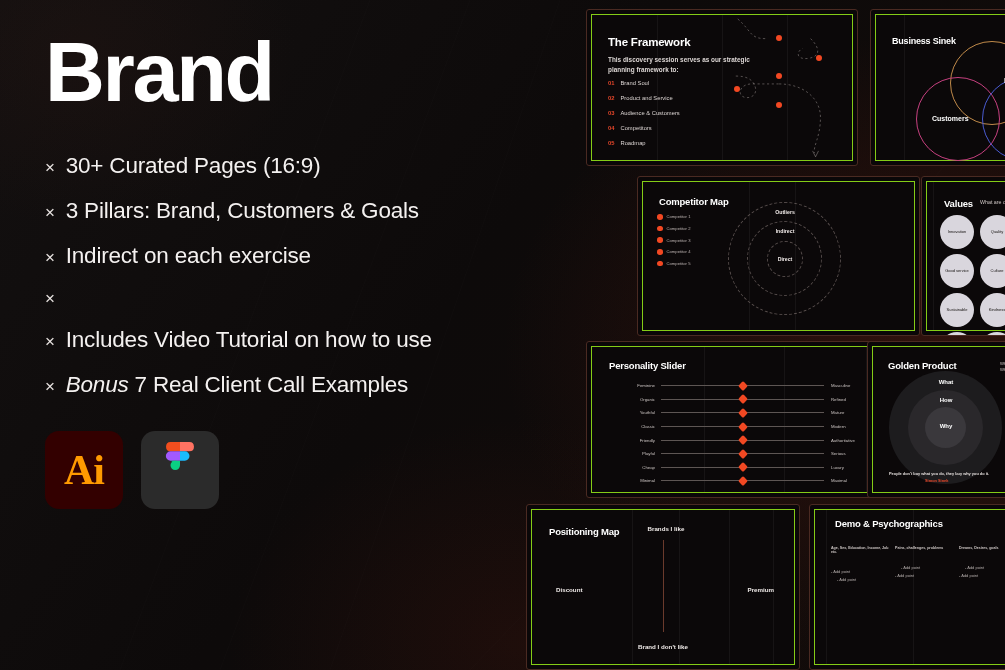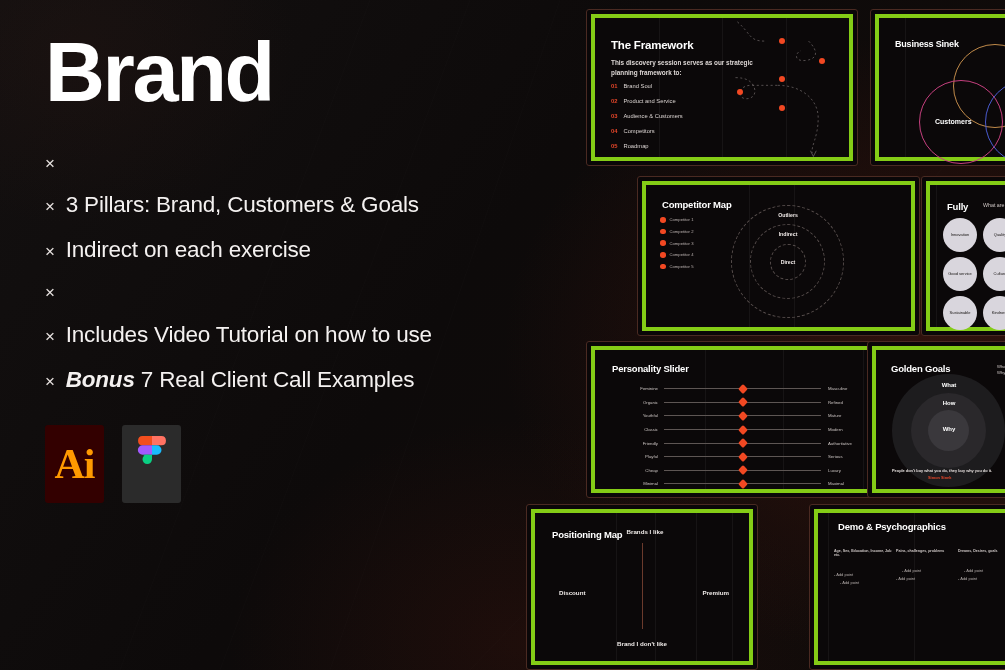--- a/index.html
+++ b/index.html
@@ -28,43 +28,43 @@
   }
   #hero-2{ margin-top:6px; }
 
   #bullets{ margin-top:42px; }
   .bullet{
     display:flex; align-items:baseline; gap:11px;
     font-size:22.5px; line-height:1; color:#f4f1f0;
     margin-bottom:22.5px; letter-spacing:-0.2px;
   }
   .bullet-x{ font-size:17px; color:#e9e4e2; font-weight:300; }
-  .bullet b{ font-weight:bold; font-style:italic; }
+  .bullet b{ font-weight:normal; font-style:italic; }
 
   #badges{ display:flex; gap:18px; margin-top:34px; }
-  .badge{ width:59px; height:78px; border-radius:3px; position:relative; }
+  .badge{ width:78px; height:78px; border-radius:14px; position:relative; }
   #badge-ai{ background:#330000; display:flex; align-items:center; justify-content:center; }
   #badge-ai .ai-text{
     font-family:"Liberation Serif", serif; font-weight:bold;
     font-size:42px; color:#ff9a00; letter-spacing:-1px; line-height:1;
   }
   #badge-figma{ background:#2b2b2b; display:flex; align-items:center; justify-content:center; }
 
   
   .card{
     position:absolute;
     background:#0a0708;
     border:1px solid #4a2a22;
     border-radius:3px;
     overflow:hidden;
   }
   .card-inner{
     position:absolute; inset:4px;
     background:#0b0809;
-    border:4px solid #84cc16;
+    border:1px solid #84cc16;
   }
   .card-title{
     position:absolute; font-weight:bold; color:#fff;
     letter-spacing:-0.2px;
   }
   .vgrid{ position:absolute; top:0; bottom:0; width:1px; background:rgba(255,255,255,0.05); }
 
   
   #card-framework{ left:586px; top:9px; width:272px; height:157px; }
   #card-framework .card-title{ left:16px; top:21px; font-size:11.5px; }
@@ -121,21 +121,21 @@
   
   #card-golden{ left:867px; top:341px; width:168px; height:157px; }
   #card-golden .card-title{ left:15px; top:13px; font-size:9.5px; }
   .gc{ position:absolute; border-radius:50%; }
   .gc-label{ position:absolute; font-size:6px; color:#fff; font-weight:bold; text-align:center; }
   .gc-quote{ position:absolute; left:16px; bottom:16px; font-size:3.9px; color:#e4dedc; font-weight:bold; }
   .gc-author{ position:absolute; left:52px; bottom:9px; font-size:3.9px; color:#e8472a; font-weight:bold; }
   .gc-side{ position:absolute; right:3px; top:14px; width:26px; font-size:4.2px; color:#cfc8c6; line-height:1.5; }
 
   
-  #card-position{ left:526px; top:504px; width:232px; height:166px; }
+  #card-position{ left:526px; top:504px; width:274px; height:166px; }
   #card-position .card-title{ left:17px; top:16px; font-size:9.5px; }
   .pm-axis-v{ position:absolute; left:50%; top:30px; bottom:32px; width:1px; background:#6b3a2c; }
   .pm-lbl{ position:absolute; font-size:6.2px; color:#efeae8; font-weight:bold; }
 
   
   #card-demo{ left:809px; top:504px; width:226px; height:166px; }
   #card-demo .card-title{ left:20px; top:8px; font-size:9.5px; }
   .demo-cols{ position:absolute; left:16px; top:36px; right:6px; display:flex; }
   .demo-col{ flex:1; }
   .demo-h{ font-size:3.6px; color:#cfc8c6; font-weight:bold; margin-bottom:14px; }
@@ -154,20 +154,21 @@
       <path d="M980 120 L760 400"></path>
   </g>
 </svg>
 
 <div id="left">
   <div class="hero-line" id="hero-1">Brand</div>
 
   <div id="bullets">
     <div class="bullet">
       <span class="bullet-x">×</span>
+      <span>30+ Curated Pages (16:9)</span>
     </div>
     <div class="bullet">
       <span class="bullet-x">×</span>
       <span>3 Pillars: Brand, Customers &amp; Goals</span>
     </div>
     <div class="bullet">
       <span class="bullet-x">×</span>
       <span>Indirect on each exercise</span>
     </div>
     <div class="bullet">
@@ -290,21 +291,21 @@
     <div class="ring" style="left:124px; top:59px; width:36px; height:36px;"></div>
     <div class="ring-label" style="left:112px; top:27px; width:60px;">Outliers</div>
     <div class="ring-label" style="left:112px; top:46px; width:60px;">Indirect</div>
     <div class="ring-label" style="left:112px; top:74px; width:60px;">Direct</div>
   </div>
 </div>
 
 <div class="card" id="card-values">
   <div class="card-inner">
     <div class="vgrid" style="left:6%"></div>
-    <div class="card-title">Fully</div>
+    <div class="card-title">Values</div>
     <div class="values-q">What are our</div>
     <div class="val-grid">
       <div class="val-circle">Innovation</div>
       <div class="val-circle">Quality</div>
       <div class="val-circle">Good service</div>
       <div class="val-circle">Culture</div>
       <div class="val-circle">Sustainable</div>
       <div class="val-circle">Kindness</div>
       <div class="val-circle">Customer first</div>
       <div class="val-circle">Disruptive</div>
@@ -375,21 +376,21 @@
           </span>
         <span class="sl-right">Maximal</span>
         </div>
     </div>
   </div>
 </div>
 
 <div class="card" id="card-golden">
   <div class="card-inner">
 
-    <div class="card-title">Golden Goals</div>
+    <div class="card-title">Golden Product</div>
     <div class="gc" style="left:16px; top:24px; width:113px; height:113px; background:#1d1c1e;"></div>
     <div class="gc" style="left:35px; top:43px; width:75px; height:75px; background:#2a282b;"></div>
     <div class="gc" style="left:52px; top:60px; width:41px; height:41px; background:#3a383c;"></div>
     <div class="gc-label" style="left:43px; top:32px; width:60px;">What</div>
     <div class="gc-label" style="left:43px; top:50px; width:60px;">How</div>
     <div class="gc-label" style="left:43px; top:76px; width:60px;">Why</div>
     <div class="gc-side">What is our Why?</div>
     <div class="gc-quote">People don't buy what you do, they buy why you do it.</div>
     <div class="gc-author">Simon Sinek</div>
   </div>

